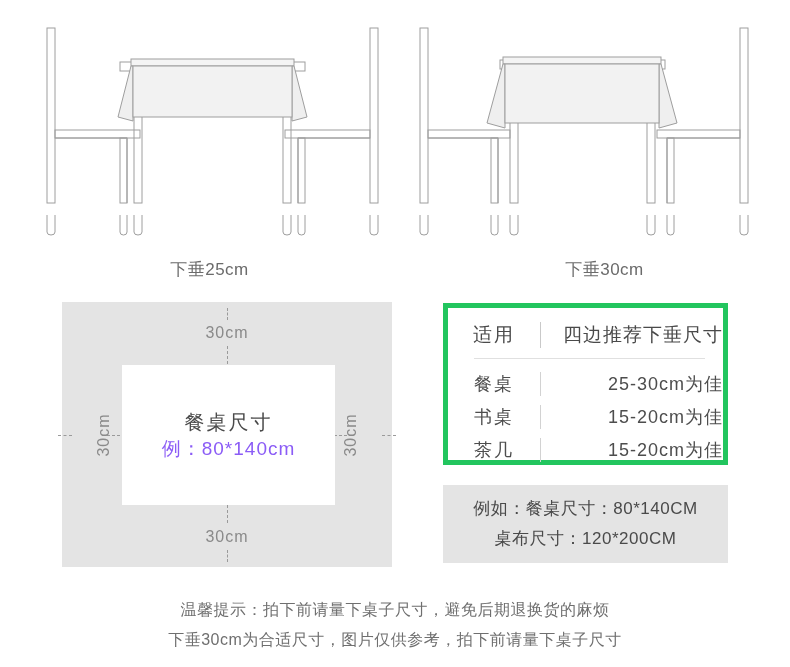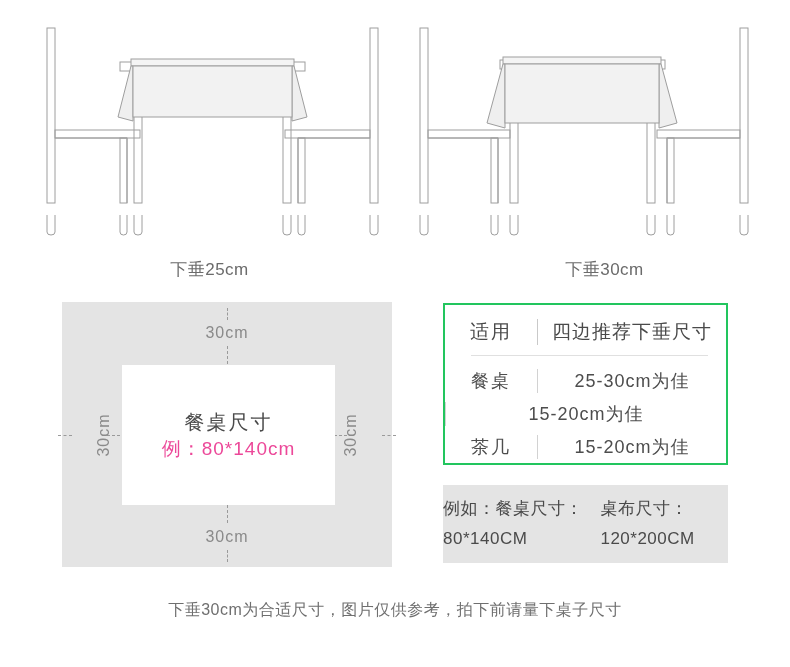--- a/index.html
+++ b/index.html
@@ -65,21 +65,21 @@
     justify-content: center;
   }
   .size-inner .tbl-name {
     font-size: 20px;
     color: #4a4a4a;
     letter-spacing: 2px;
     margin-bottom: 0;
   }
   .size-inner .tbl-example {
     font-size: 19px;
-    color: #ec4899;
+    color: #8b5cf6;
     letter-spacing: 1px;
   }
 
   .margin-label {
     position: absolute;
     font-size: 16px;
     color: #8a8a8a;
     letter-spacing: 1px;
     white-space: nowrap;
   }
@@ -114,21 +114,21 @@
   .tick-right-a  { right: 40px; top: 50%; width: 18px; }
   .tick-right-b  { right: -4px; top: 50%; width: 14px; }
 
   
   .rec-table {
     position: absolute;
     left: 443px;
     top: 303px;
     width: 285px;
     height: 162px;
-    border: 2px solid #22c55e;
+    border: 5px solid #22c55e;
     background: #ffffff;
     box-sizing: border-box;
   }
   .rec-head {
     display: flex;
     align-items: center;
     height: 45px;
     padding-top: 4px;
   }
   .rec-headsep {
@@ -152,38 +152,38 @@
     letter-spacing: 2px;
   }
   .rec-div {
     width: 1px;
     height: 24px;
     background: #d2d2d2;
   }
   .rec-head .rec-div { height: 26px; background: #c9c9c9; }
   .rec-c2 {
     flex: 1;
-    text-align: center;
+    text-align: right;
     font-size: 18px;
     color: #4d4d4d;
     letter-spacing: 1px;
   }
   .rec-head .rec-c1,
   .rec-head .rec-c2 { font-size: 19px; color: #4a4a4a; }
 
   
   .example-box {
     position: absolute;
     left: 443px;
     top: 485px;
     width: 285px;
     height: 78px;
     background: #e4e4e4;
     display: flex;
-    flex-direction: row;
+    flex-direction: column;
     align-items: center;
     justify-content: center;
   }
   .example-box .ex-line {
     font-size: 17px;
     color: #4a4a4a;
     letter-spacing: 0.5px;
     line-height: 1.75;
   }
 
@@ -316,31 +316,33 @@
   </div>
   <div class="rec-headsep"></div>
 
   <div class="rec-body">
     <div class="rec-row">
       <div class="rec-c1">餐桌</div>
       <div class="rec-div"></div>
       <div class="rec-c2">25-30cm为佳</div>
     </div>
     <div class="rec-row">
+      <div class="rec-c1">书桌</div>
       <div class="rec-div"></div>
       <div class="rec-c2">15-20cm为佳</div>
     </div>
     <div class="rec-row">
       <div class="rec-c1">茶几</div>
       <div class="rec-div"></div>
       <div class="rec-c2">15-20cm为佳</div>
     </div>
   </div>
 </div>
 
 <div class="example-box">
   <div class="ex-line">例如：餐桌尺寸：80*140CM</div>
   <div class="ex-line">桌布尺寸：120*200CM</div>
 </div>
 
 <div class="tips">
+  <div class="tip-line">温馨提示：拍下前请量下桌子尺寸，避免后期退换货的麻烦</div>
   <div class="tip-line">下垂30cm为合适尺寸，图片仅供参考，拍下前请量下桌子尺寸</div>
 </div>
 
 </body></html>

